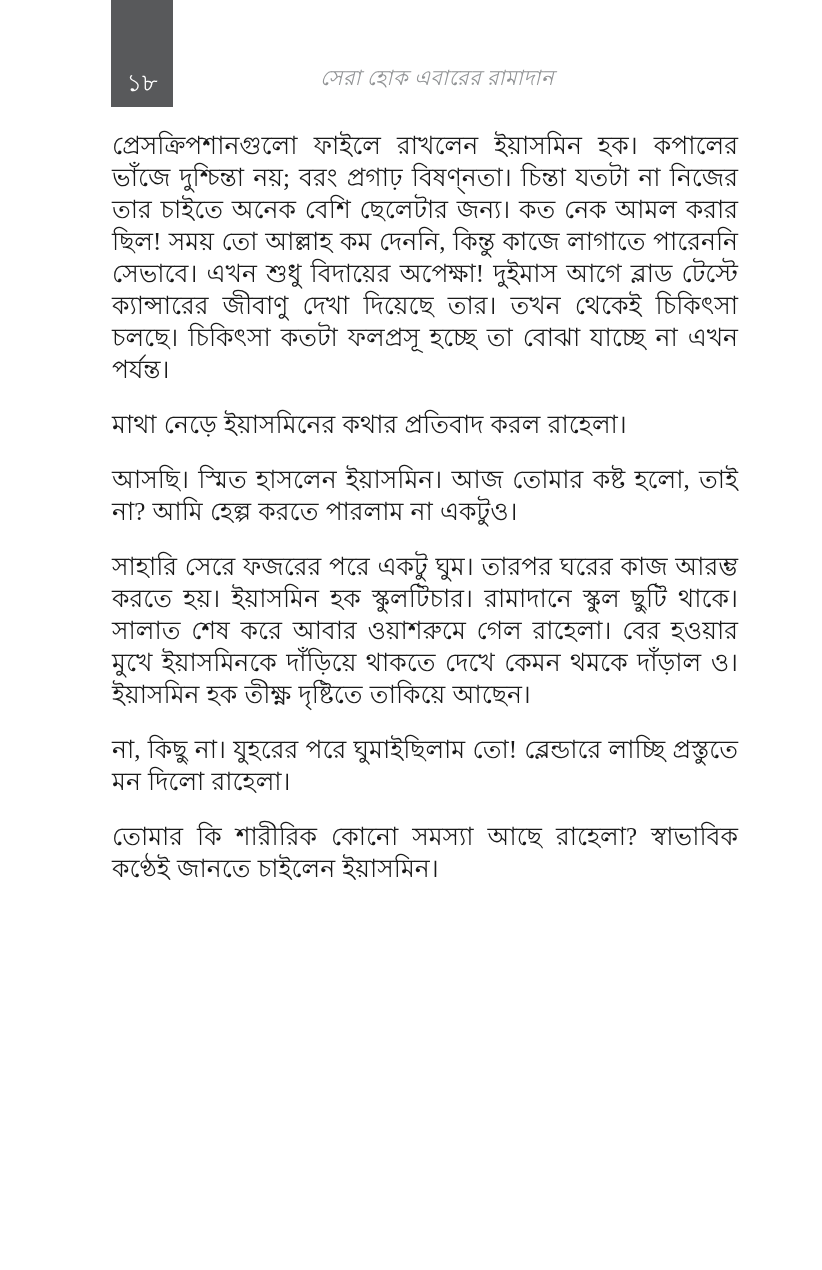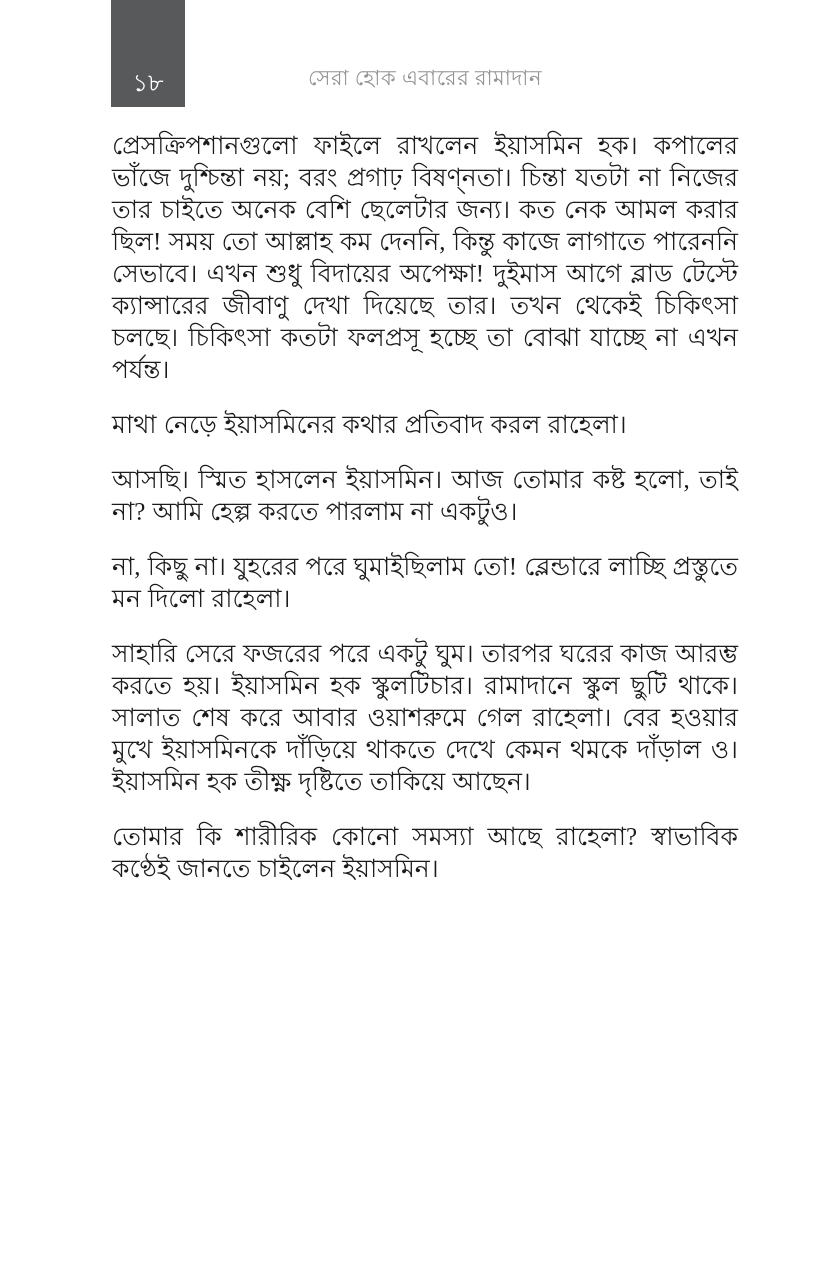--- a/index.html
+++ b/index.html
@@ -12,41 +12,42 @@
     width: 822px;
     height: 1270px;
     margin: 0 auto;
     background: #ffffff;
     overflow: hidden;
   }
   .folio-box {
     position: absolute;
     left: 111px;
     top: 0;
-    width: 74px;
+    width: 62px;
     height: 107px;
     background: #58595b;
     display: flex;
     align-items: flex-end;
     justify-content: center;
     padding-bottom: 12px;
   }
   .folio-number {
     color: #ffffff;
     font-size: 24px;
     line-height: 1;
   }
   .running-head {
     position: absolute;
-    left: 112px;
+    left: 124px;
     top: 62px;
     width: 626px;
     text-align: center;
     color: #919395;
     font-size: 21px;
+    font-style: italic;
     letter-spacing: 0.5px;
     white-space: nowrap;
   }
   .body-text {
     position: absolute;
     left: 112px;
     top: 130px;
     width: 626px;
     color: #1a1a1a;
   }
@@ -66,18 +67,18 @@
   <div class="folio-box">
     <span class="folio-number">১৮</span>
   </div>
 
   <div class="running-head">সেরা হোক এবারের রামাদান</div>
 
   <div class="body-text">
     <p>প্রেসক্রিপশানগুলো ফাইলে রাখলেন ইয়াসমিন হক। কপালের ভাঁজে দুশ্চিন্তা নয়; বরং প্রগাঢ় বিষণ্নতা। চিন্তা যতটা না নিজের তার চাইতে অনেক বেশি ছেলেটার জন্য। কত নেক আমল করার ছিল! সময় তো আল্লাহ কম দেননি, কিন্তু কাজে লাগাতে পারেননি সেভাবে। এখন শুধু বিদায়ের অপেক্ষা! দুইমাস আগে ব্লাড টেস্টে ক্যান্সারের জীবাণু দেখা দিয়েছে তার। তখন থেকেই চিকিৎসা চলছে। চিকিৎসা কতটা ফলপ্রসূ হচ্ছে তা বোঝা যাচ্ছে না এখন পর্যন্ত।</p>
     <p>মাথা নেড়ে ইয়াসমিনের কথার প্রতিবাদ করল রাহেলা।</p>
     <p>আসছি। স্মিত হাসলেন ইয়াসমিন। আজ তোমার কষ্ট হলো, তাই না? আমি হেল্প করতে পারলাম না একটুও।</p>
+    <p>সাহারি সেরে ফজরের পরে একটু ঘুম। তারপর ঘরের কাজ আরম্ভ করতে হয়। ইয়াসমিন হক স্কুলটিচার। রামাদানে স্কুল ছুটি থাকে। সালাত শেষ করে আবার ওয়াশরুমে গেল রাহেলা। বের হওয়ার মুখে ইয়াসমিনকে দাঁড়িয়ে থাকতে দেখে কেমন থমকে দাঁড়াল ও। ইয়াসমিন হক তীক্ষ্ণ দৃষ্টিতে তাকিয়ে আছেন।</p>
     <p>না, কিছু না। যুহরের পরে ঘুমাইছিলাম তো! ব্লেন্ডারে লাচ্ছি প্রস্তুতে মন দিলো রাহেলা।</p>
-    <p>সাহারি সেরে ফজরের পরে একটু ঘুম। তারপর ঘরের কাজ আরম্ভ করতে হয়। ইয়াসমিন হক স্কুলটিচার। রামাদানে স্কুল ছুটি থাকে। সালাত শেষ করে আবার ওয়াশরুমে গেল রাহেলা। বের হওয়ার মুখে ইয়াসমিনকে দাঁড়িয়ে থাকতে দেখে কেমন থমকে দাঁড়াল ও। ইয়াসমিন হক তীক্ষ্ণ দৃষ্টিতে তাকিয়ে আছেন।</p>
     <p>তোমার কি শারীরিক কোনো সমস্যা আছে রাহেলা? স্বাভাবিক কণ্ঠেই জানতে চাইলেন ইয়াসমিন।</p>
   </div>
 
 </div>
 
 </body></html>

